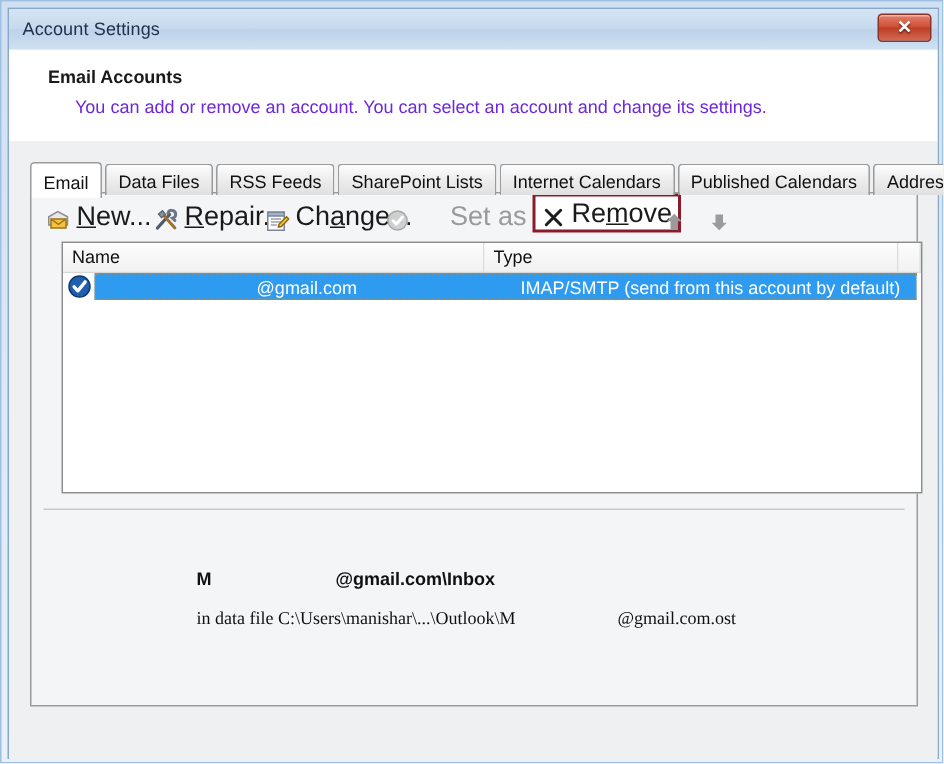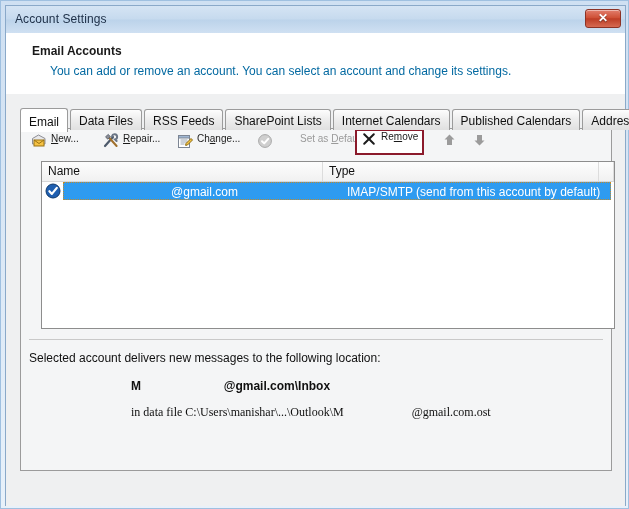--- a/index.html
+++ b/index.html
@@ -82,21 +82,21 @@
     position: absolute;
     left: 26px; top: 11px;
     font-size: 12px;
     font-weight: bold;
     color: #1a1a1a;
   }
   .header-sub {
     position: absolute;
     left: 44px; top: 31px;
     font-size: 12px;
-    color: #0369a1;
+    color: #6d28d9;
     white-space: nowrap;
   }
 
   
   .body-area {
     position: absolute;
     left: 0; top: 88px;
     width: 619px; height: 412px;
     background: #eff0f1;
   }
@@ -151,25 +151,25 @@
   .toolbar {
     position: absolute;
     left: 0; top: 0;
     width: 590px; height: 31px;
   }
   .tb-item {
     position: absolute;
     top: 4px;
     height: 22px;
     display: flex;
-    align-items: flex-start;
+    align-items: flex-end;
     gap: 4px;
     padding: 0 4px;
     box-sizing: border-box;
-    font-size: 10px;
+    font-size: 18px;
     color: #1a1a1a;
     cursor: pointer;
     white-space: nowrap;
   }
   .tb-item.disabled { color: #9a9a9a; cursor: default; gap: 27px; }
   .tb-item.highlighted {
     border: 2px solid #8b1a2b;
     background: #ffffff;
     top: 0;
     height: 26px;
@@ -350,21 +350,20 @@
                   <div class="row-sel">
                     <span class="cell-name">@gmail.com</span>
                     <span class="cell-type">IMAP/SMTP (send from this account by default)</span>
                   </div>
                 </div>
               </div>
           </div>
 
           <div class="sep-line"></div>
 
-          <div class="info-line" style="left:8px; top:222px;">Selected account delivers new messages to the following location:</div>
 
           <div class="info-line" style="left:110px; top:250px; font-weight:bold;">
             <span>M</span>
             <span class="redact" style="width:76px;"></span>
             <span>@gmail.com\Inbox</span>
           </div>
 
           <div class="info-line" style="left:110px; top:276px;font-family:Liberation Serif, serif;">
             <span>in data file C:\Users\manishar\...\Outlook\M</span>
             <span class="redact" style="width:62px;"></span>

